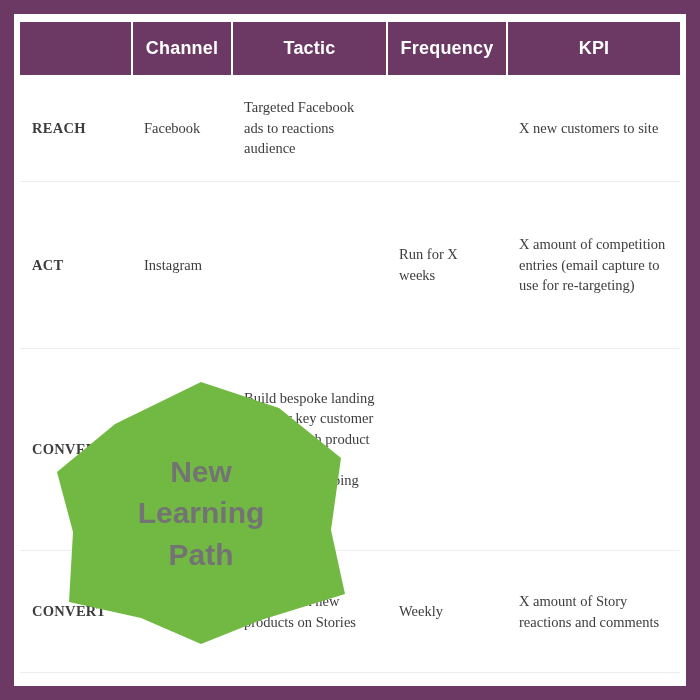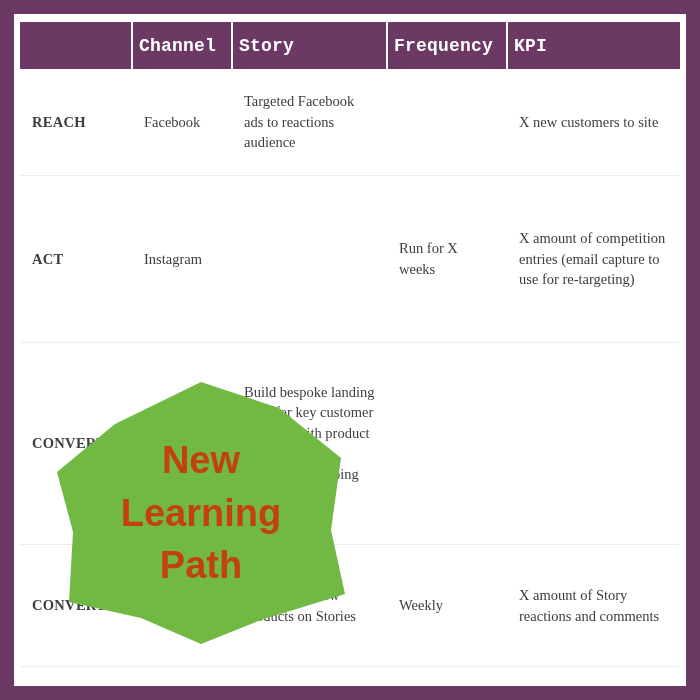--- a/index.html
+++ b/index.html
@@ -44,25 +44,25 @@
 
   #matrix-table col.c-stage { width: 112px; }
   #matrix-table col.c-channel { width: 100px; }
   #matrix-table col.c-tactic { width: 155px; }
   #matrix-table col.c-frequency { width: 120px; }
   #matrix-table col.c-kpi { width: 173px; }
 
   #matrix-table th {
     background: #6b3964;
     color: #ffffff;
-    font-family: Liberation Mono, monospace;
+    font-family: Liberation Sans, sans-serif;
     font-weight: bold;
     font-size: 18px;
-    text-align: left;
-    height: 47px;
+    text-align: center;
+    height: 53px;
     padding: 0 6px;
     border-right: 2px solid #ffffff;
     letter-spacing: 0.2px;
   }
   #matrix-table th.corner {
     background: #6b3964;
   }
   #matrix-table th:last-child {
     border-right: none;
   }
@@ -125,24 +125,24 @@
     width: 288px;
     height: 266px;
     display: flex;
     flex-direction: column;
     align-items: center;
     justify-content: center;
     pointer-events: none;
   }
   #badge-text span {
     display: block;
-    color: #c2410c;
+    color: #737373;
     font-family: "Liberation Sans", sans-serif;
     font-weight: bold;
-    font-size: 38px;
+    font-size: 30px;
     line-height: 1.38;
     text-align: center;
     white-space: nowrap;
   }
 </style>
 </head>
 <body>
 
 <div id="page-frame">
   <div id="canvas">
@@ -152,21 +152,21 @@
         <col class="c-stage">
         <col class="c-channel">
         <col class="c-tactic">
         <col class="c-frequency">
         <col class="c-kpi">
       </colgroup>
       <thead>
         <tr>
           <th class="corner"></th>
           <th>Channel</th>
-          <th>Story</th>
+          <th>Tactic</th>
           <th>Frequency</th>
           <th>KPI</th>
         </tr>
       </thead>
       <tbody>
 
         <tr class="row-reach">
           <td class="stage-cell">REACH</td>
           <td class="shade-dark">Facebook</td>
           <td>Targeted Facebook ads to reactions audience</td>

